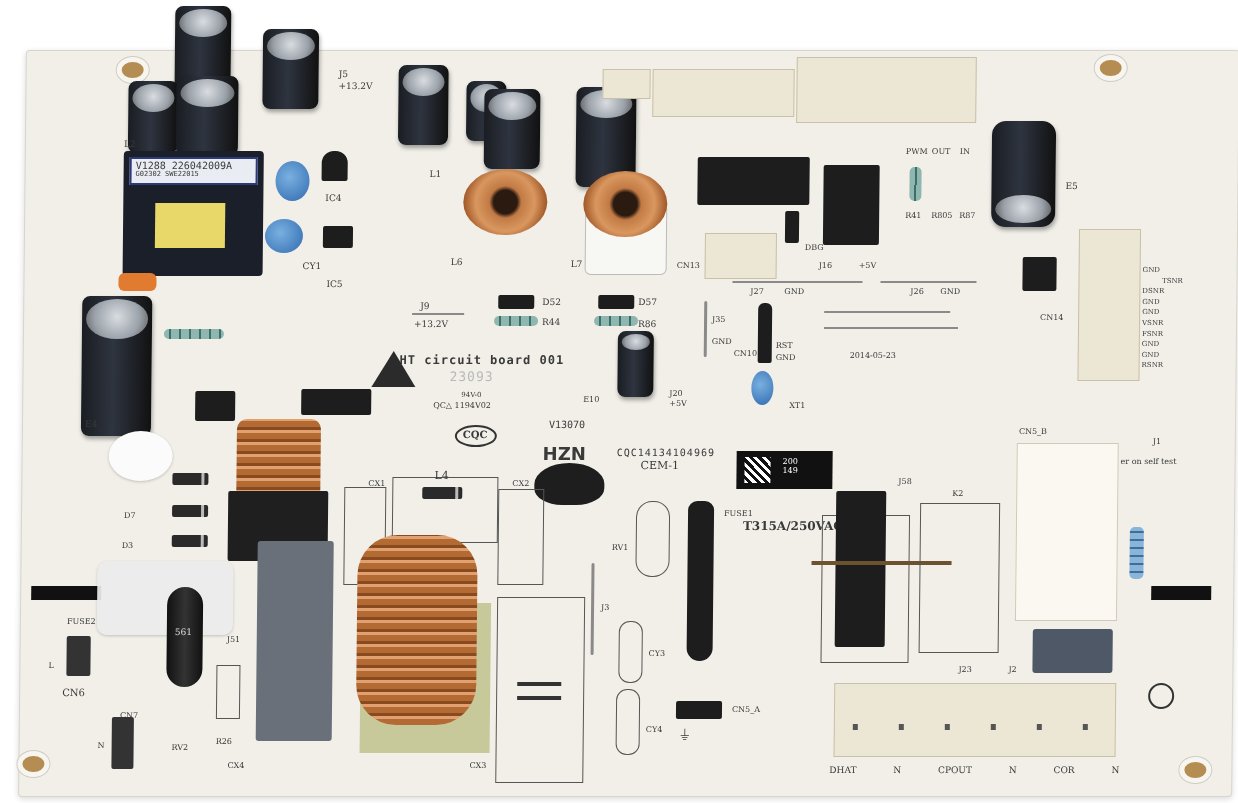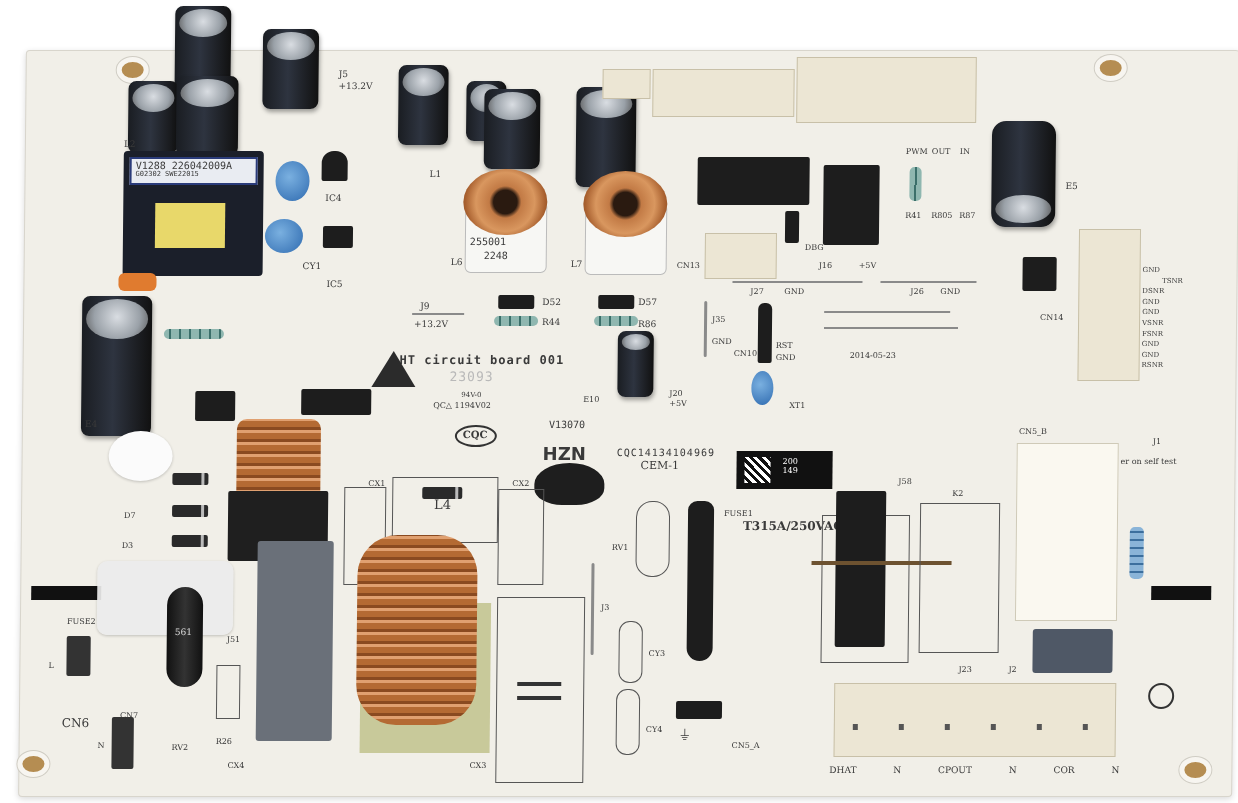--- a/index.html
+++ b/index.html
@@ -90,24 +90,20 @@
   <div class="cap" style="left:440px;top:30px;width:40px;height:60px;">
       <div class="top"></div>
     </div>
   <div class="cap" style="left:458px;top:38px;width:56px;height:80px;">
       <div class="top"></div>
     </div>
   <div class="cap" style="left:550px;top:36px;width:60px;height:100px;">
       <div class="top"></div>
     </div>
 
-  <div class="sleeve" style="left:440px;top:150px;width:80px;height:70px;border-radius:6px;">
-    <div class="silk mono" style="left:4px;top:34px;font-size:10px;">255001</div>
-    <div class="silk mono" style="left:18px;top:48px;font-size:10px;">2248</div>
-  </div>
   <div class="toroid" style="left:438px;top:118px;width:84px;height:66px;"></div>
   <div class="sleeve" style="left:560px;top:152px;width:80px;height:70px;border-radius:6px;"></div>
   <div class="toroid" style="left:558px;top:120px;width:84px;height:66px;"></div>
   <div class="silk" style="left:426px;top:206px;">L6</div>
   <div class="silk" style="left:546px;top:208px;">L7</div>
   <div class="silk" style="left:396px;top:250px;">J9</div>
   <div class="wire" style="left:388px;top:262px;width:52px;"></div>
   <div class="silk" style="left:390px;top:268px;">+13.2V</div>
   <div class="chip" style="left:474px;top:244px;width:36px;height:14px;"></div>
   <div class="silk" style="left:518px;top:246px;">D52</div>
@@ -247,51 +243,51 @@
   <div class="silk" style="left:100px;top:490px;font-size:8px;">D3</div>
   <div class="diode" style="left:150px;top:422px;width:36px;"></div>
   <div class="diode" style="left:150px;top:454px;width:36px;"></div>
   <div class="diode" style="left:150px;top:484px;width:36px;"></div>
   <div class="copper-coil" style="left:214px;top:368px;width:84px;height:104px;"></div>
   <div class="chip" style="left:206px;top:440px;width:100px;height:70px;background:#1f1f1f;"></div>
   <div class="abs" style="left:76px;top:510px;width:136px;height:74px;background:rgba(235,235,235,.92);border-radius:10px;box-shadow:0 1px 3px rgba(0,0,0,.2);"></div>
   <div class="silk" style="left:46px;top:566px;font-size:8px;">FUSE2</div>
   <div class="chip" style="left:46px;top:585px;width:24px;height:40px;background:#333;"></div>
   <div class="silk" style="left:28px;top:610px;font-size:8px;">L</div>
-  <div class="silk" style="left:42px;top:636px;font-size:12px;margin-top:29px;">CN6</div>
+  <div class="silk" style="left:42px;top:636px;font-size:10px;">CN6</div>
   <div class="chip" style="left:92px;top:666px;width:22px;height:52px;background:#333;"></div>
   <div class="silk" style="left:100px;top:660px;font-size:8px;">CN7</div>
   <div class="silk" style="left:78px;top:690px;font-size:8px;">N</div>
   <div class="abs" style="left:146px;top:536px;width:36px;height:100px;border-radius:18px;background:linear-gradient(90deg,#111,#333,#111);">
     <div class="silk" style="left:8px;top:40px;color:#ddd;font-size:9px;">561</div>
   </div>
   <div class="silk" style="left:152px;top:692px;font-size:8px;">RV2</div>
   <div class="silk" style="left:206px;top:584px;font-size:8px;">J51</div>
   <div class="outline" style="left:196px;top:614px;width:22px;height:52px;"></div>
   <div class="silk" style="left:196px;top:686px;font-size:8px;">R26</div>
   <div class="gray-box" style="left:236px;top:490px;width:76px;height:200px;"></div>
   <div class="silk" style="left:208px;top:710px;font-size:8px;">CX4</div>
 
   <div class="outline" style="left:370px;top:426px;width:104px;height:64px;"></div>
-  <div class="silk" style="left:412px;top:418px;font-size:13px;margin-top:28px;">L4</div>
+  <div class="silk" style="left:412px;top:418px;font-size:11px;">L4</div>
   <div class="diode" style="left:400px;top:436px;width:40px;"></div>
   <div class="silk" style="left:346px;top:428px;font-size:8px;">CX1</div>
   <div class="outline" style="left:322px;top:436px;width:40px;height:96px;"></div>
   <div class="silk" style="left:490px;top:428px;font-size:8px;">CX2</div>
   <div class="outline" style="left:476px;top:438px;width:44px;height:94px;"></div>
   <div class="abs" style="left:340px;top:552px;width:130px;height:150px;background:#c8c99a;"></div>
   <div class="copper-coil" style="left:336px;top:484px;width:120px;height:190px;border-radius:40px;"></div>
   <div class="silk" style="left:450px;top:710px;font-size:8px;">CX3</div>
   <div class="outline" style="left:476px;top:546px;width:86px;height:184px;">
     <div class="abs" style="left:20px;top:84px;width:44px;height:4px;background:#333;"></div>
     <div class="abs" style="left:20px;top:98px;width:44px;height:4px;background:#333;"></div>
   </div>
   <div class="vwire" style="left:570px;top:512px;height:92px;"></div>
   <div class="silk" style="left:580px;top:552px;font-size:8px;">J3</div>
   <div class="outline" style="left:598px;top:570px;width:22px;height:60px;border-radius:11px;"></div>
   <div class="silk" style="left:628px;top:598px;font-size:8px;">CY3</div>
   <div class="outline" style="left:596px;top:638px;width:22px;height:64px;border-radius:11px;"></div>
   <div class="silk" style="left:626px;top:674px;font-size:8px;">CY4</div>
   <div class="chip" style="left:656px;top:650px;width:46px;height:18px;"></div>
-  <div class="silk" style="left:712px;top:654px;font-size:8px;margin-top:36px;">CN5_A</div>
+  <div class="silk" style="left:712px;top:654px;font-size:8px;">CN5_A</div>
   <div class="silk" style="left:660px;top:676px;font-size:14px;">⏚</div>
 
 </div>
 
 </body></html>

